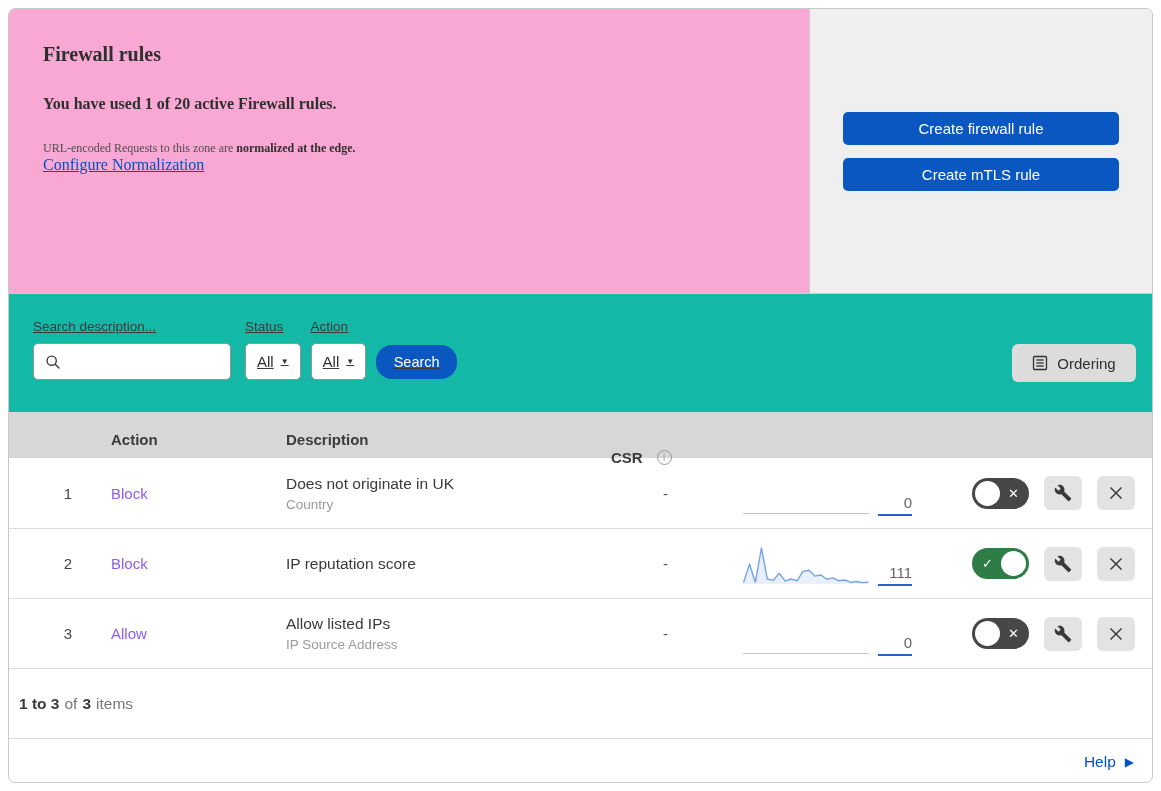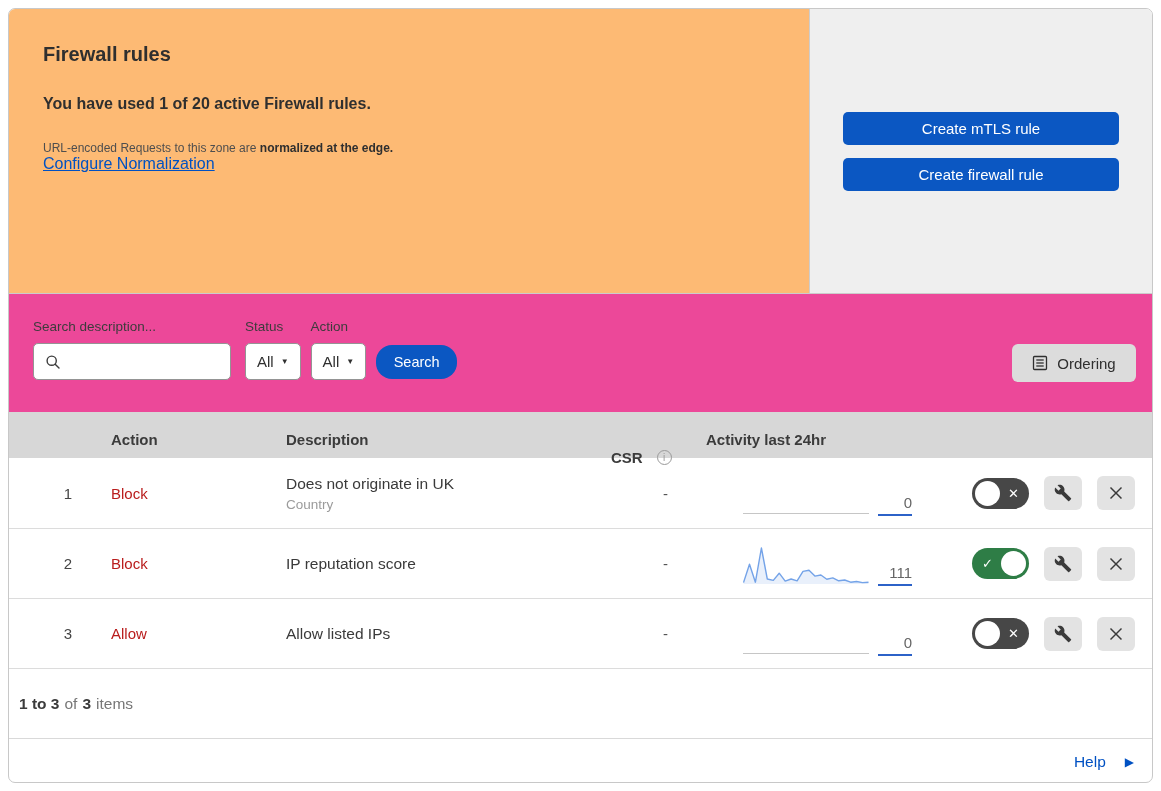--- a/index.html
+++ b/index.html
@@ -10,21 +10,21 @@
     width:1161px; height:791px;
   }
   .card {
     margin:8px; width:1145px; height:775px;
     border:1px solid #c8c8c8; border-radius:7px;
     background:#fff; overflow:hidden;
   }
 
   
   .top { display:flex; height:285px; border-bottom:1px solid #ccc; }
-  .intro { flex:1; padding:34px 34px 0 34px; background:#fdba74; }
+  .intro { flex:1; padding:34px 34px 0 34px; background:#f9a8d4;font-family:Liberation Serif, serif; }
   .intro h1 { font-size:20px; font-weight:700; color:#2f2f2f; margin-bottom:16px; }
   .intro .desc { font-size:16px; color:#4e4e4e; line-height:1.65; max-width:745px; }
   .intro .usage { font-size:16px; font-weight:700; color:#2f2f2f; margin-top:29px; }
   .intro .norm { font-size:12px; color:#4e4e4e; margin-top:28px; }
   .intro .norm b { color:#2f2f2f; }
   .intro .cfg-link {
     display:inline-block; font-size:16px;
     color:#0051c3; text-decoration:underline; cursor:pointer;
   }
   .actions-panel {
@@ -32,21 +32,21 @@
     display:flex; flex-direction:column; justify-content:center;
     gap:13px; padding:0 33px;
   }
   .btn-primary {
     display:block; width:100%; height:33px; border:none; border-radius:5px;
     background:#0b57c2; color:#fff; font-size:15px;
     font-family:"Liberation Sans", sans-serif; cursor:pointer;
   }
 
   
-  .filterbar { position:relative; height:118px; padding:25px 0 12px 24px; background:#ec4899; }
+  .filterbar { position:relative; height:118px; padding:25px 0 12px 24px; background:#14b8a6;text-decoration:underline; }
   .filters { display:flex; align-items:flex-start; }
   .fgroup { display:flex; flex-direction:column; }
   .fgroup .flabel { font-size:13.5px; color:#3c3c3c; margin-bottom:9px; }
   .search-box {
     width:198px; height:37px; border:1px solid #949494; border-radius:5px;
     display:flex; align-items:center; padding-left:11px; background:#fff;
   }
   .search-box input {
     border:none; outline:none; flex:1; font-size:14px; margin-left:8px;
     font-family:"Liberation Sans", sans-serif; min-width:0; background:transparent;
@@ -77,21 +77,21 @@
   .thead .th-csr { padding-left:12px; display:flex; align-items:center; gap:14px;margin-top:37px; }
   .thead .th-activity { padding-left:7px; }
   .info-icon {
     width:15px; height:15px; border:1.5px solid #9a9a9a; border-radius:50%;
     color:#9a9a9a; font-size:10px; font-weight:400; font-style:normal;
     display:inline-flex; align-items:center; justify-content:center;
   }
   .row { height:70px; background:#fff; align-items:center; }
   .row + .row { border-top:1px solid #dcdcdc; }
   .td-num { display:flex; justify-content:flex-end; padding-right:31px; font-size:15px; color:#444; }
-  .td-action { padding-left:8px; font-size:15px; color:#b91c1c; }
+  .td-action { padding-left:8px; font-size:15px; color:#8b5cf6; }
   .td-desc .title { font-size:15.5px; color:#3a3a3a; }
   .td-desc .subtitle { font-size:13.5px; color:#9b9b9b; margin-top:4px; }
   .td-csr { padding-left:64px; font-size:15px; color:#555; }
   .td-activity { display:flex; align-items:flex-end; padding-bottom:12px; height:100%; }
   .spark-wrap { margin-left:44px; width:126px; height:42px; position:relative; }
   .flatline { position:absolute; left:0; bottom:2px; width:126px; border-bottom:1.5px solid #c6c6c6; }
   .count-link {
     margin-left:9px; width:34px; text-align:right; font-size:15px; color:#666;
     border-bottom:2px solid #2c62c8; padding-bottom:2px; cursor:pointer;
     display:inline-block; line-height:1.2;
@@ -114,38 +114,38 @@
   .foot-items {
     height:70px; border-top:1px solid #dcdcdc; display:flex; align-items:center;
     padding-left:10px; font-size:15.5px; color:#777;
   }
   .foot-items b { color:#3b3b3b; }
   .foot-items span { margin-right:5px; }
   .help-bar {
     height:46px; border-top:1px solid #d9d9d9; display:flex; align-items:center;
     justify-content:flex-end; padding-right:18px;
   }
-  .help-link { color:#0051c3; font-size:15.5px; cursor:pointer; display:flex; align-items:center; gap:19px;margin-left:32px; }
+  .help-link { color:#0051c3; font-size:15.5px; cursor:pointer; display:flex; align-items:center; gap:9px;margin-left:32px; }
   .help-arrow { font-size:12px; }
 </style>
 </head>
 <body>
 
 <div class="card">
 
   <div class="top">
     <div class="intro">
       <h1>Firewall rules</h1>
       <p class="usage">You have used 1 of 20 active Firewall rules.</p>
       <p class="norm"><span>URL-encoded Requests to this zone are </span><b>normalized at the edge.</b></p>
       <a class="cfg-link">Configure Normalization</a>
     </div>
     <div class="actions-panel">
+      <button class="btn-primary">Create firewall rule</button>
       <button class="btn-primary">Create mTLS rule</button>
-      <button class="btn-primary">Create firewall rule</button>
     </div>
   </div>
 
   <div class="filterbar">
     <div class="filters">
       <div class="fgroup">
         <span class="flabel">Search description...</span>
         <div class="search-box">
           <span style="display:inline-flex;">
             <svg width="16" height="16" viewBox="0 0 16 16">
@@ -186,21 +186,20 @@
   </div>
 
   <div class="grid-cols thead">
     <div></div>
     <div class="th-action">Action</div>
     <div>Description</div>
     <div class="th-csr">
       <span>CSR</span>
       <span class="info-icon">i</span>
     </div>
-    <div class="th-activity">Activity last 24hr</div>
     <div></div>
   </div>
 
   <div class="grid-cols row">
     <div class="td-num">1</div>
     <div class="td-action">Block</div>
     <div class="td-desc">
       <div class="title">Does not originate in UK</div>
       <div class="subtitle">Country</div>
     </div>
@@ -271,20 +270,21 @@
         </span>
       </button>
     </div>
   </div>
 
   <div class="grid-cols row">
     <div class="td-num">3</div>
     <div class="td-action">Allow</div>
     <div class="td-desc">
       <div class="title">Allow listed IPs</div>
+      <div class="subtitle">IP Source Address</div>
     </div>
     <div class="td-csr">-</div>
     <div class="td-activity">
       <div class="spark-wrap">
           <div class="flatline"></div>
         </div>
       <span class="count-link">0</span>
     </div>
     <div class="td-controls">
       <div class="toggle off">

